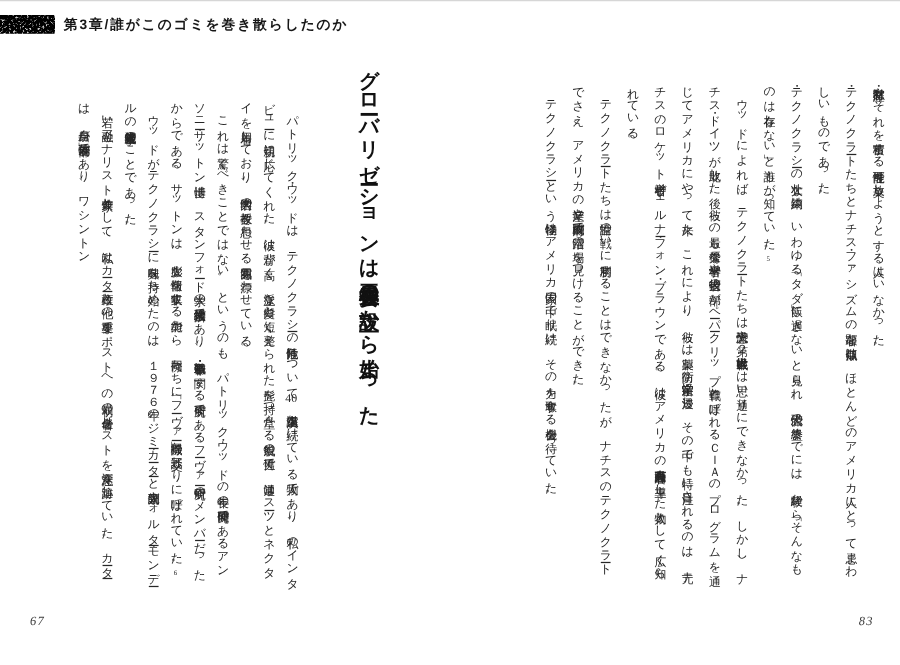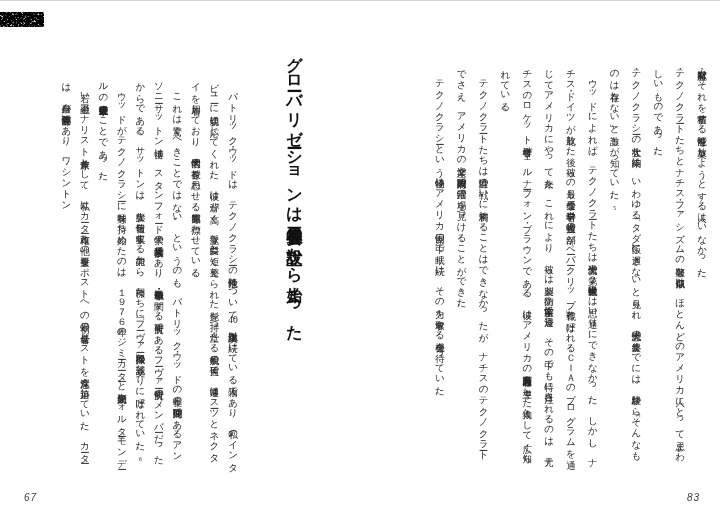--- a/index.html
+++ b/index.html
@@ -48,21 +48,21 @@
   
   .body-left{
     position:absolute;top:76px;left:28px;width:214px;height:390px;
     font-size:9.5px;line-height:1.95;letter-spacing:0.1px;
   }
   .body-left .para{text-indent:1em;}
 
   
   .folio{
     position:absolute;top:492px;
-    font-family:Liberation Sans, sans-serif;
+    font-family:Liberation Serif, serif;
     font-style:italic;font-size:10px;color:#3a3a3a;letter-spacing:1px;
   }
   .folio-left{left:24px;}
   .folio-right{left:687px;}
 </style>
 </head>
 <body>
 
 <div class="spread">
   <div class="top-hairline"></div>
@@ -71,20 +71,21 @@
     <span class="ornament">
       <svg width="44" height="15" xmlns="http://www.w3.org/2000/svg">
         <filter id="noisefx" x="0" y="0" width="100%" height="100%">
           <feTurbulence type="fractalNoise" baseFrequency="0.55" numOctaves="3" seed="7" result="t"></feTurbulence>
           <feColorMatrix in="t" type="matrix" values="0 0 0 0 0  0 0 0 0 0  0 0 0 0 0  3 3 3 0 -3.2"></feColorMatrix>
         </filter>
         <rect x="0" y="0" width="44" height="15" fill="#2a2a2a" opacity="0.25"></rect>
         <rect x="0" y="0" width="44" height="15" filter="url(#noisefx)" fill="#111"></rect>
       </svg>
     </span>
+    <span class="chapter-title">第<span class="tcy">3</span>章/誰がこのゴミを巻き散らしたのか</span>
   </header>
 
   <section>
     <div class="vtext body-right">
       <p class="bullet">・私有財産やそれを蓄積する可能性を放棄しようとする人はいなかった。</p>
       <p class="bullet">・テクノクラートたちとナチス・ファシズムの顕著な類似点は、ほとんどのアメリカ人にとって忌まわしいものであった。</p>
       <p class="bullet"><span>・テクノクラシーの壮大な約束は、いわゆる「タダ飯」に過ぎないと見られ、大恐慌の終盤までには、経験から「そんなものは存在しない」と誰もが知っていた。</span><span class="fnref"><span class="tcy">5</span></span></p>
       <p class="para">ウッドによれば、テクノクラートたちは大恐慌や第２次世界大戦中には思い通りにできなかった。しかし、ナチス・ドイツが敗北した後、彼らの最も優秀な科学者や技術者の一部が「ペーパークリップ作戦」と呼ばれるＣＩＡのプログラムを通じてアメリカにやって来た。これにより、彼らは製薬、防衛、宇宙産業に浸透し、その中でも特に注目されるのは、元ナチスのロケット科学者ヴェルナー・フォン・ブラウンである。彼はアメリカの有人月面着陸計画を主導した人物として広く知られている。</p>
       <p class="para">テクノクラートたちは世論の戦いに勝利することはできなかったが、ナチスのテクノクラートでさえ、アメリカの産業や政府機関で活躍の場を見つけることができた。</p>
       <p class="para">テクノクラシーという怪物はアメリカ国家の中で眠り続け、その力を奪取する機会を待っていた。</p>

